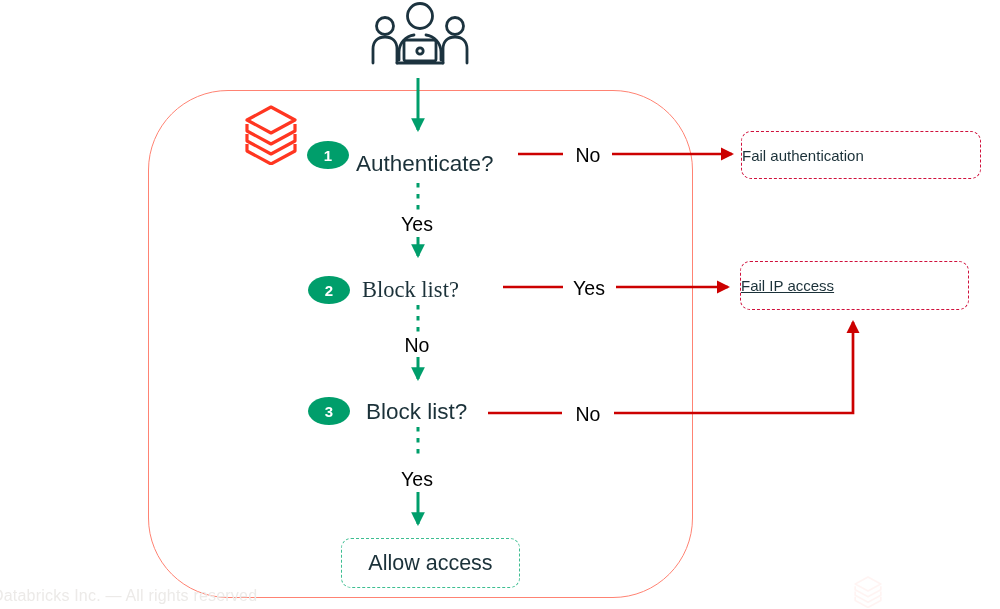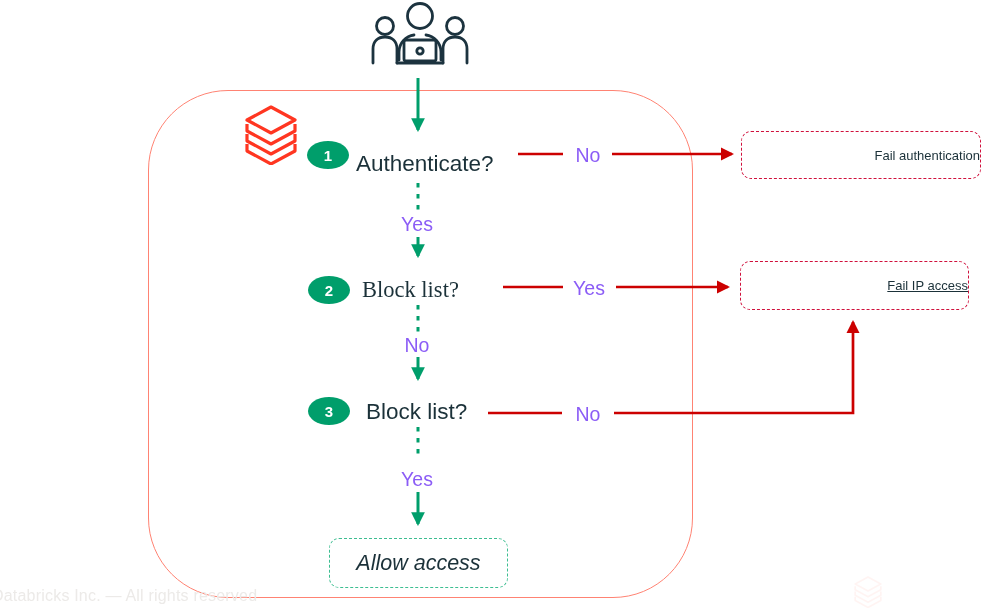--- a/index.html
+++ b/index.html
@@ -16,27 +16,27 @@
   .step-circle{
     position:absolute;width:42px;height:28px;border-radius:50%;
     background:#009E6B;color:#ffffff;font-size:15px;font-weight:bold;
     display:flex;align-items:center;justify-content:center;
   }
   .question{
     position:absolute;font-size:22.5px;color:#1B3139;white-space:nowrap;
     transform:translateY(-50%);
   }
   .edge-label{
-    position:absolute;font-size:19.5px;color:#8b5cf6;white-space:nowrap;
+    position:absolute;font-size:19.5px;color:#000000;white-space:nowrap;
     transform:translate(-50%,-50%);background:#ffffff;padding:0 4px;
   }
   .fail-box{
     position:absolute;border:1.7px dashed #D0103C;border-radius:10px;
-    display:flex;align-items:center;justify-content:flex-end;
-    font-size:13px;color:#1B3139;background:#ffffff;white-space:nowrap;
+    display:flex;align-items:center;justify-content:flex-start;
+    font-size:15px;color:#1B3139;background:#ffffff;white-space:nowrap;
   }
   .allow-box{
     position:absolute;border:1.8px dashed #3DBE91;border-radius:10px;
     display:flex;align-items:center;justify-content:center;
     font-size:21.5px;color:#1B3139;background:#ffffff;white-space:nowrap;
   }
   .copyright{
     position:absolute;left:-8px;top:587px;font-size:16px;color:#eceae8;
     white-space:nowrap;letter-spacing:0.2px;
   }
@@ -122,21 +122,21 @@
   <div class="edge-label" style="left:417px;top:345px;">No</div>
   <div class="edge-label" style="left:588px;top:414px;">No</div>
   <div class="edge-label" style="left:417px;top:479px;">Yes</div>
 
   <div class="fail-box" style="left:741px;top:131px;width:238px;height:46px;">
     <span>Fail authentication</span>
   </div>
   <div class="fail-box" style="left:740px;top:261px;width:227px;height:47px;text-decoration:underline;">
     <span>Fail IP access</span>
   </div>
-  <div class="allow-box" style="left:329px;top:538px;width:177px;height:48px;font-style:italic;">
+  <div class="allow-box" style="left:341px;top:538px;width:177px;height:48px;">
     <span>Allow access</span>
   </div>
 
   <div class="copyright">Databricks Inc. — All rights reserved</div>
 
   <svg class="watermark" width="30" height="32" viewBox="0 0 56 60" fill="none" stroke="#FF3621" stroke-width="3.2" stroke-linejoin="round">
     <path d="M28,2 L52,15 L28,28 L4,15 Z"></path>
     <path d="M4,19 L4,26 L28,39 L52,26 L52,19"></path>
     <path d="M4,29 L4,36 L28,49 L52,36 L52,29"></path>
     <path d="M4,39 L4,46 L28,59 L52,46 L52,39"></path>

